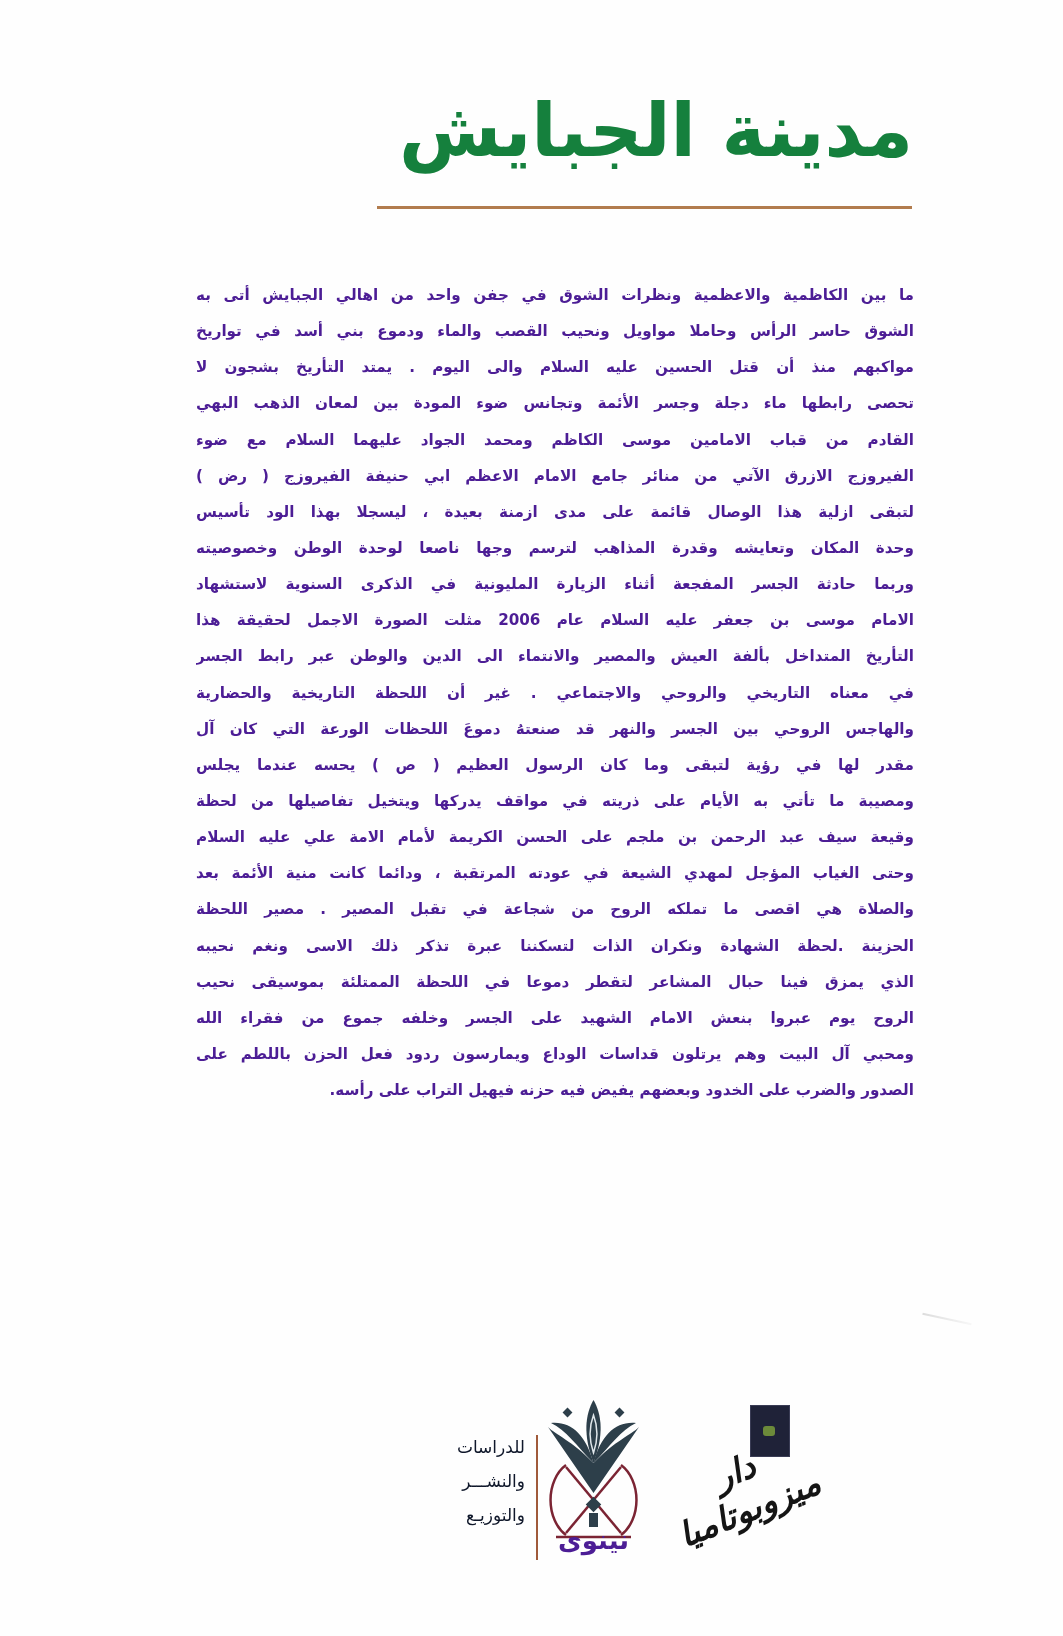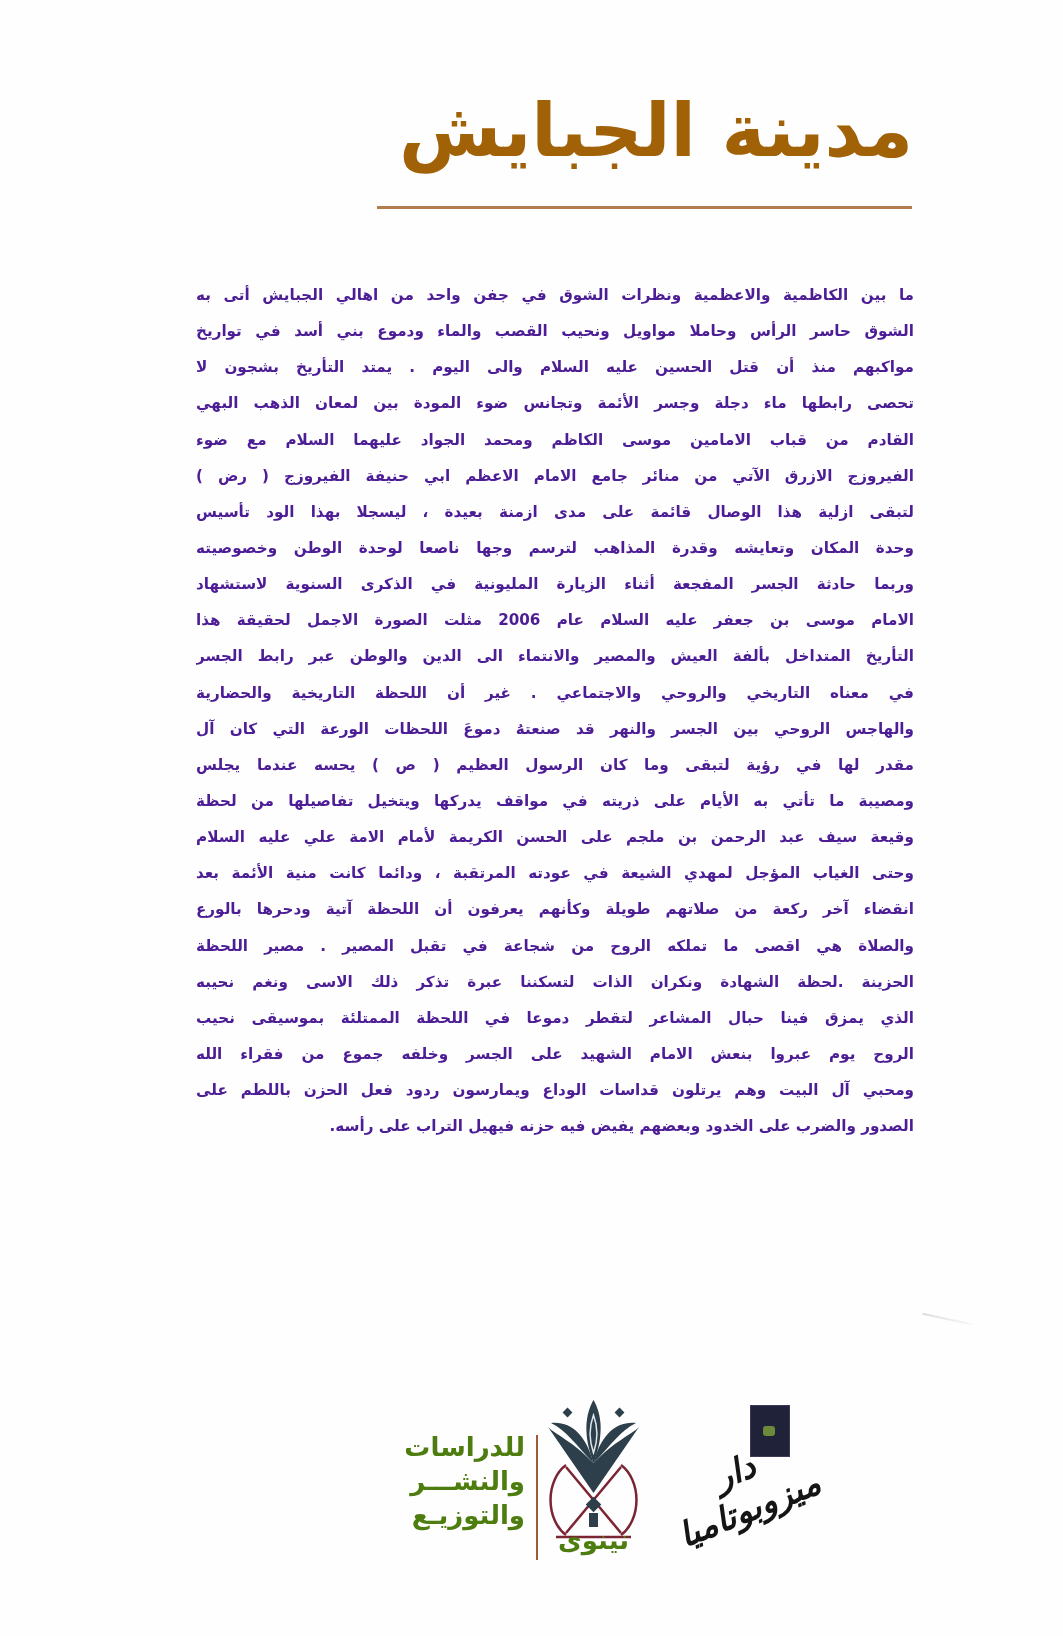--- a/index.html
+++ b/index.html
@@ -15,21 +15,21 @@
       position: absolute;
       top: 70px;
       right: 150px;
       width: 560px;
       text-align: right;
       direction: rtl;
       font-family: "DejaVu Sans", sans-serif;
       font-weight: bold;
       font-size: 74px;
       line-height: 120px;
-      color: #a16207;
+      color: #15803d;
       margin: 0;
     }
     .title-rule {
       position: absolute;
       top: 206px;
       left: 377px;
       width: 535px;
       height: 3px;
       background: #b27c4e;
     }
@@ -73,24 +73,24 @@
       height: 180px;
     }
     .nineveh-text {
       position: absolute;
       left: 20px;
       top: 35px;
       width: 105px;
       direction: rtl;
       text-align: justify;
       text-align-last: justify;
-      color: #4d7c0f;
-      font-family: "DejaVu Sans", sans-serif;
-      font-weight: bold;
-      font-size: 26px;
+      color: #0f172a;
+      font-family: "DejaVu Sans", sans-serif;
+      font-weight: normal;
+      font-size: 17px;
       line-height: 34px;
     }
     .nineveh-text span { display: block; }
     .divider {
       position: absolute;
       left: 136px;
       top: 0;
       width: 2px;
       height: 115px;
       background: #a05a3a;
@@ -107,21 +107,21 @@
     .nineveh-name {
       position: absolute;
       left: 146px;
       top: 112px;
       width: 95px;
       text-align: center;
       direction: rtl;
       font-family: "DejaVu Sans", sans-serif;
       font-weight: bold;
       font-size: 26px;
-      color: #4d7c0f;
+      color: #4c1d95;
     }
     .meso-text {
       position: absolute;
       left: 262px;
       top: 55px;
       width: 160px;
       direction: rtl;
       font-family: "DejaVu Serif", serif;
       font-style: italic;
       font-weight: bold;
@@ -167,21 +167,20 @@
   <span class="line">وحدة المكان وتعايشه وقدرة المذاهب لترسم وجها ناصعا لوحدة الوطن وخصوصيته</span>
   <span class="line">وربما حادثة الجسر المفجعة أثناء الزيارة المليونية في الذكرى السنوية لاستشهاد</span>
   <span class="line">الامام موسى بن جعفر عليه السلام عام 2006 مثلت الصورة الاجمل لحقيقة هذا</span>
   <span class="line">التأريخ المتداخل بألفة العيش والمصير والانتماء الى الدين والوطن عبر رابط الجسر</span>
   <span class="line">في معناه التاريخي والروحي والاجتماعي . غير أن اللحظة التاريخية والحضارية</span>
   <span class="line">والهاجس الروحي بين الجسر والنهر قد صنعتهُ دموعَ اللحظات الورعة التي كان آل</span>
   <span class="line">مقدر لها في رؤية لتبقى وما كان الرسول العظيم ( ص ) يحسه عندما يجلس</span>
   <span class="line">ومصيبة ما تأتي به الأيام على ذريته في مواقف يدركها ويتخيل تفاصيلها من لحظة</span>
   <span class="line">وقيعة سيف عبد الرحمن بن ملجم على الحسن الكريمة لأمام الامة علي عليه السلام</span>
   <span class="line">وحتى الغياب المؤجل لمهدي الشيعة في عودته المرتقبة ، ودائما كانت منية الأئمة بعد</span>
-  <span class="line">انقضاء آخر ركعة من صلاتهم طويلة وكأنهم يعرفون أن اللحظة آتية ودحرها بالورع</span>
   <span class="line">والصلاة هي اقصى ما تملكه الروح من شجاعة في تقبل المصير . مصير اللحظة</span>
   <span class="line">الحزينة .لحظة الشهادة ونكران الذات لتسكننا عبرة تذكر ذلك الاسى ونغم نحيبه</span>
   <span class="line">الذي يمزق فينا حبال المشاعر لتقطر دموعا في اللحظة الممتلئة بموسيقى نحيب</span>
   <span class="line">الروح يوم عبروا بنعش الامام الشهيد على الجسر وخلفه جموع من فقراء الله</span>
   <span class="line">ومحبي آل البيت وهم يرتلون قداسات الوداع ويمارسون ردود فعل الحزن باللطم على</span>
   <span class="line last">الصدور والضرب على الخدود وبعضهم يفيض فيه حزنه فيهيل التراب على رأسه.</span>
 </div>
 
 <div class="edge-mark"></div>
 

